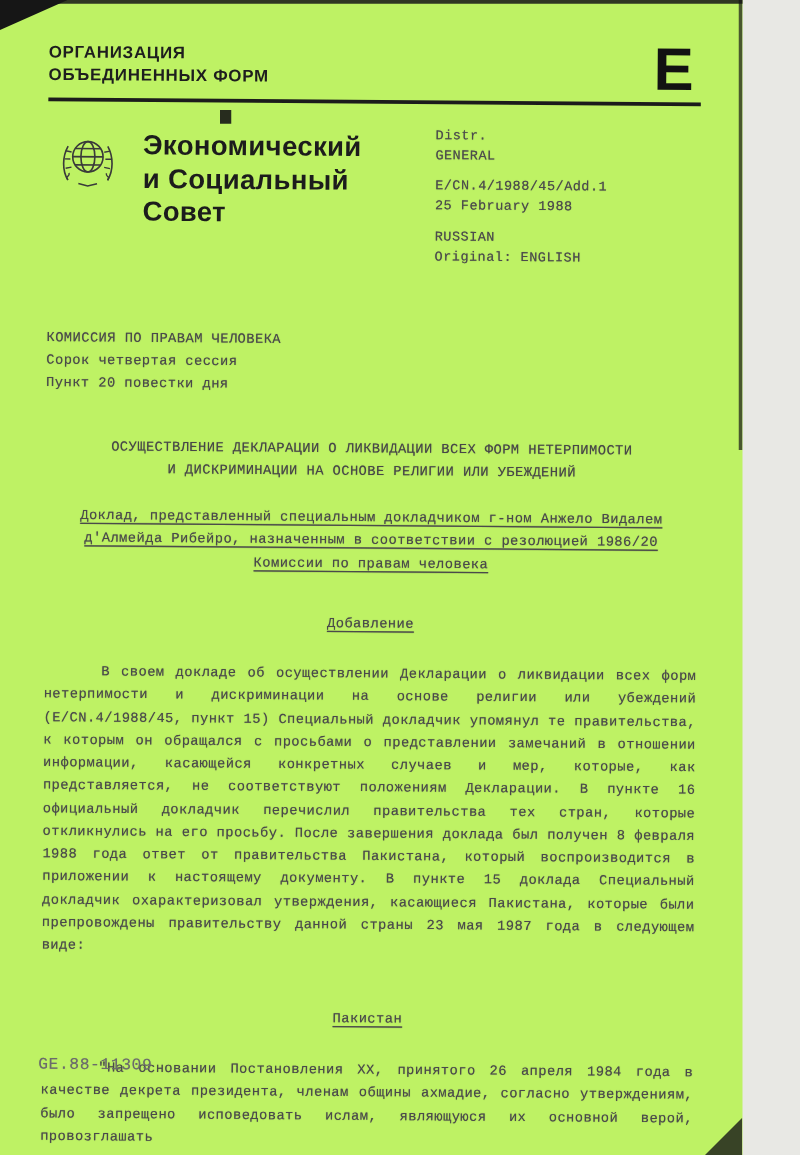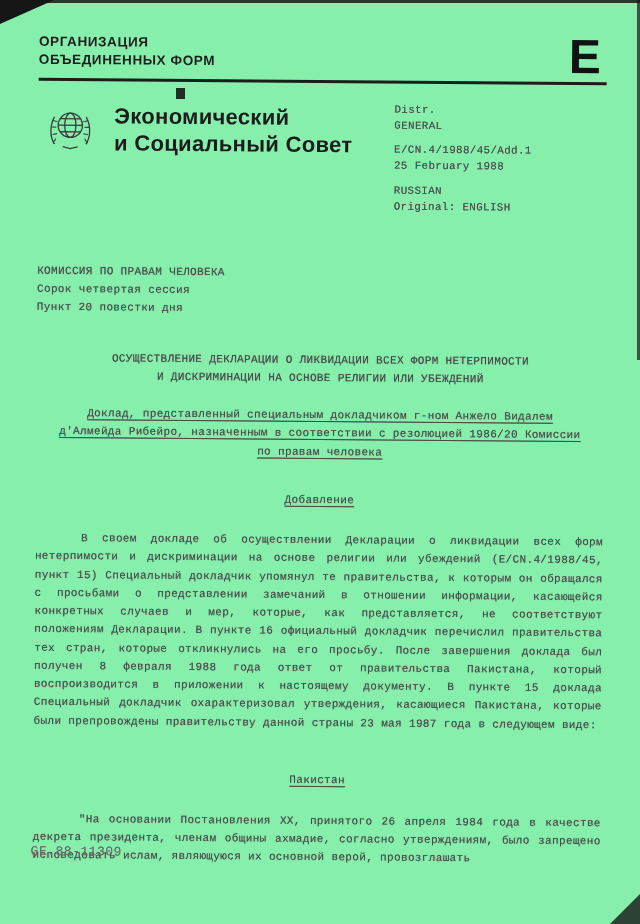--- a/index.html
+++ b/index.html
@@ -1,19 +1,19 @@
 <!DOCTYPE html>
 <html><head>
 <meta charset="utf-8">
 <style>
   html,body{margin:0;padding:0;background:#e8e8e4;}
   .scan{
     position:relative;
-    width:640px;height:924px;
-    background:#86efac;
+    width:594px;height:924px;
+    background:#bef264;
     overflow:hidden;
     font-family:"Liberation Mono","DejaVu Sans Mono",monospace;
     color:#454545;
   }
   
   .artifact{position:absolute;background:#161616;}
   .art-topline{top:0;left:0;width:640px;height:3px;opacity:.85;}
   .art-corner-tl{top:0;left:0;width:54px;height:24px;clip-path:polygon(0 0,100% 0,0 100%);}
   .art-right{top:0;right:0;width:3px;height:360px;opacity:.7;}
   .art-corner-br{bottom:0;right:0;width:30px;height:30px;clip-path:polygon(100% 0,100% 100%,0 100%);opacity:.8;}

